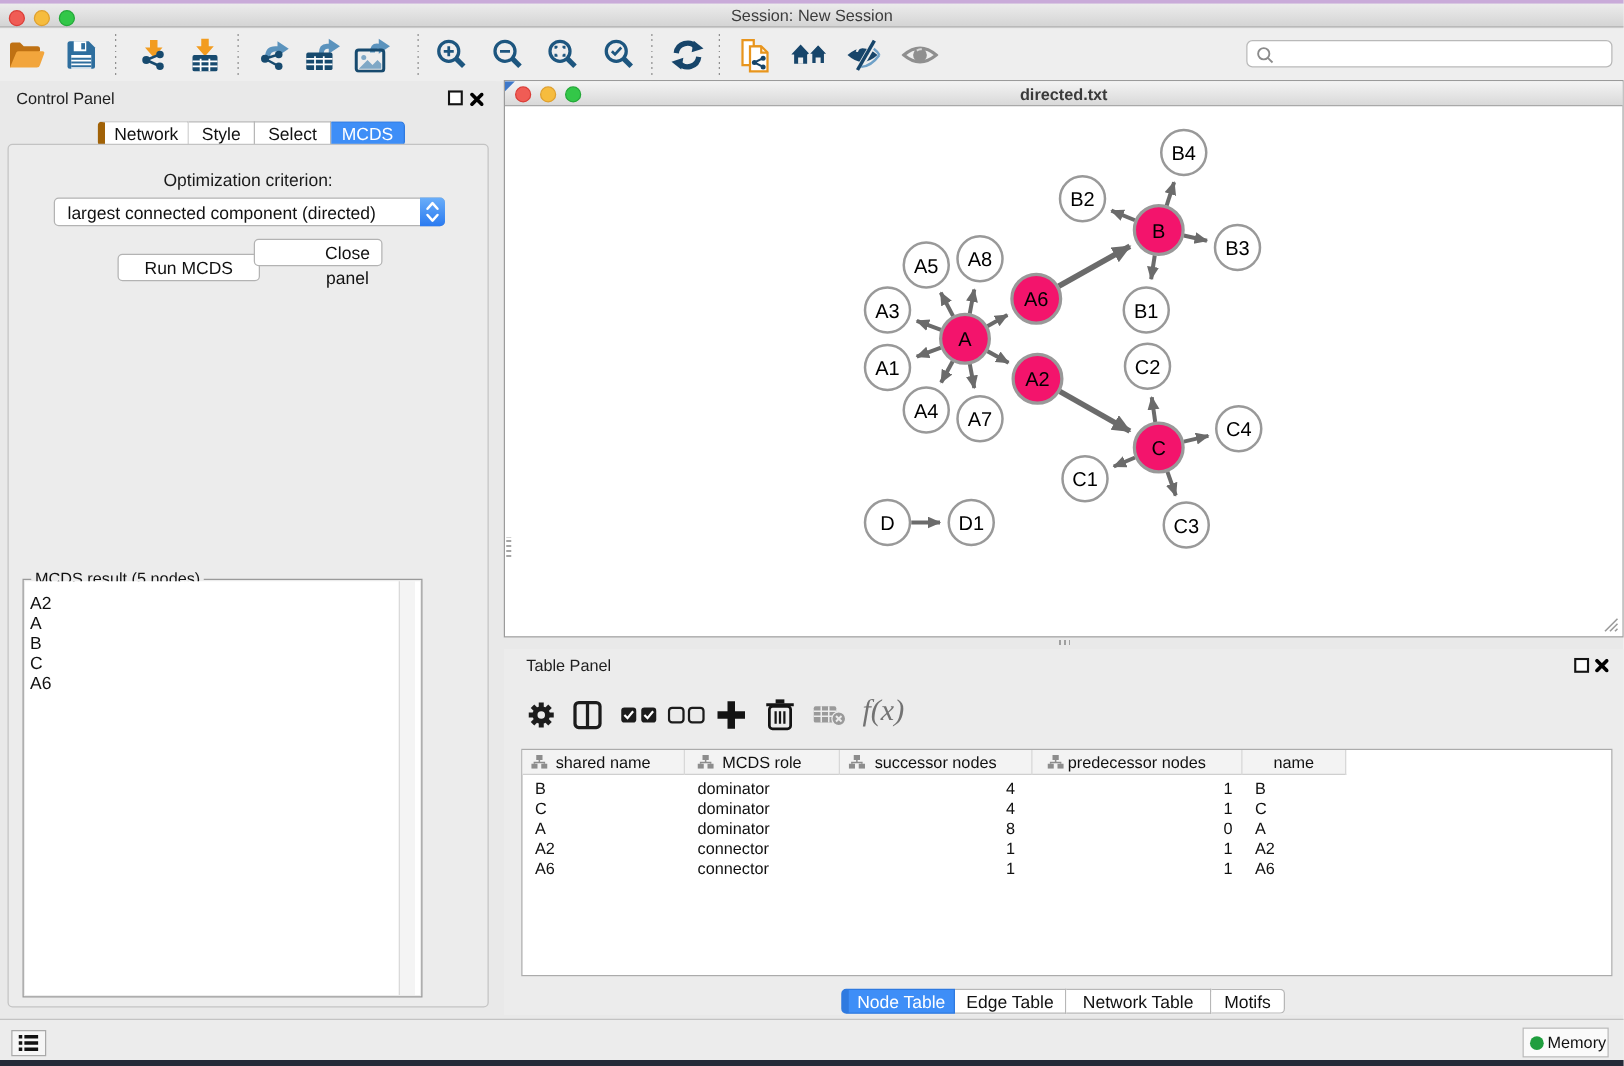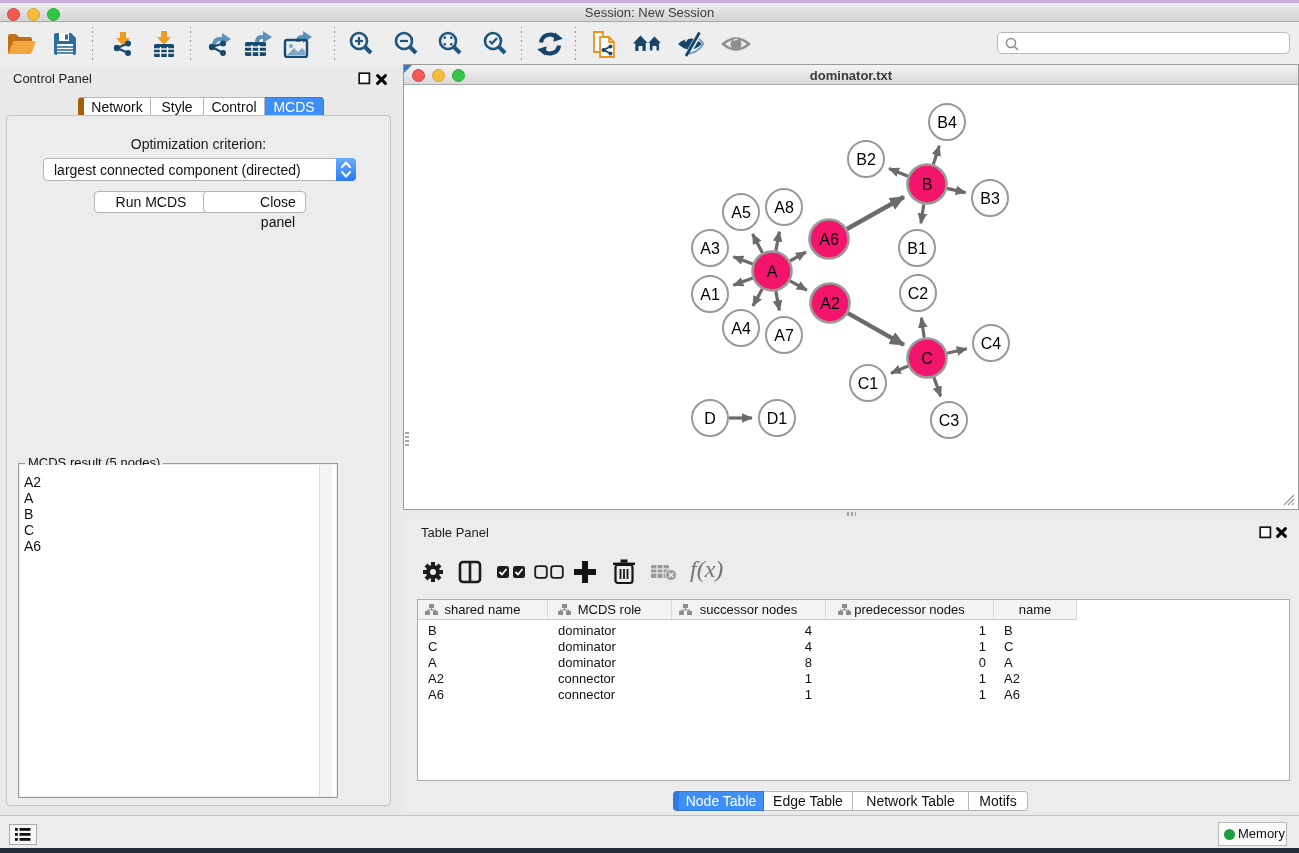--- a/index.html
+++ b/index.html
@@ -212,51 +212,51 @@
       <svg style="position:absolute;left:358px;top:7px;" width="13" height="13">
           <rect x="1.2" y="1.2" width="10.2" height="10.2" fill="#fff" stroke="#141414" stroke-width="1.7"></rect>
         </svg>
       <svg style="position:absolute;left:376px;top:9px;" width="11" height="11">
           <path d="M1.6 1.6 L9.4 9.4 M9.4 1.6 L1.6 9.4" stroke="#000" stroke-width="2.9" stroke-linecap="round"></path>
         </svg>
     </div>
     <div class="tabrow" style="left:78px; top:32px;">
       <div class="tab first" style="width:73px;">Network</div>
       <div class="tab" style="width:53px;">Style</div>
-      <div class="tab" style="width:61px;">Control</div>
+      <div class="tab" style="width:61px;">Select</div>
       <div class="tab sel last" style="width:59px;">MCDS</div>
     </div>
     <div id="lp-content">
       <div id="dropdown">
         <span class="txt">largest connected component (directed)</span>
         <span class="step"><svg width="20" height="23" viewBox="0 0 20 23">
               <path d="M6 9 L10 4.5 L14 9" fill="none" stroke="#fff" stroke-width="2" stroke-linecap="round" stroke-linejoin="round"></path>
               <path d="M6 14 L10 18.5 L14 14" fill="none" stroke="#fff" stroke-width="2" stroke-linecap="round" stroke-linejoin="round"></path>
             </svg></span>
       </div>
       <div id="optlabel">Optimization criterion:</div>
-      <div class="btn" style="left:87px; top:75px; width:114px;">Run MCDS</div>
+      <div class="btn" style="left:87px; top:87px; width:114px;">Run MCDS</div>
       <div class="btn" style="left:196px; top:75px; width:103px;padding-left:47px;">Close panel</div>
       <div id="grp">
         <span class="gtitle">MCDS result (5 nodes)</span>
         <div class="list">A2<br>A<br>B<br>C<br>A6</div>
         <div class="sbar"></div>
       </div>
     </div>
   </div>
 
   <div class="abs" id="gwin">
     <div id="gwin-tb">
         <svg style="position:absolute;left:0;top:0;" width="8" height="8">
           <path d="M0 0 L8 0 L0 8 Z" fill="#3e78c9"></path>
         </svg>
       <div class="tl" style="left:8px;top:4px;background:#f05c55;border:1px solid #da3e38;"></div>
       <div class="tl" style="left:28px;top:4px;background:#f6bc3e;border:1px solid #dfa02f;"></div>
       <div class="tl" style="left:48px;top:4px;background:#33c748;border:1px solid #24a839;"></div>
-      <div class="title">dominator.txt</div>
+      <div class="title">directed.txt</div>
     </div>
     <div id="gcanvas">
       <svg width="894" height="423" viewBox="0 0 894 423" font-family="Liberation Sans, sans-serif">
       <defs>
         <marker id="ah" markerWidth="4" markerHeight="4" refX="3.1" refY="1.5" orient="auto" markerUnits="strokeWidth">
           <path d="M0,0 L3.4,1.5 L0,3 Z" fill="#6b6b6b"></path>
         </marker>
       </defs>
       <g stroke="#6b6b6b">
         <line x1="358.5" y1="166.9" x2="348.6" y2="148.1" stroke-width="3.2" marker-end="url(#ah)"></line>

